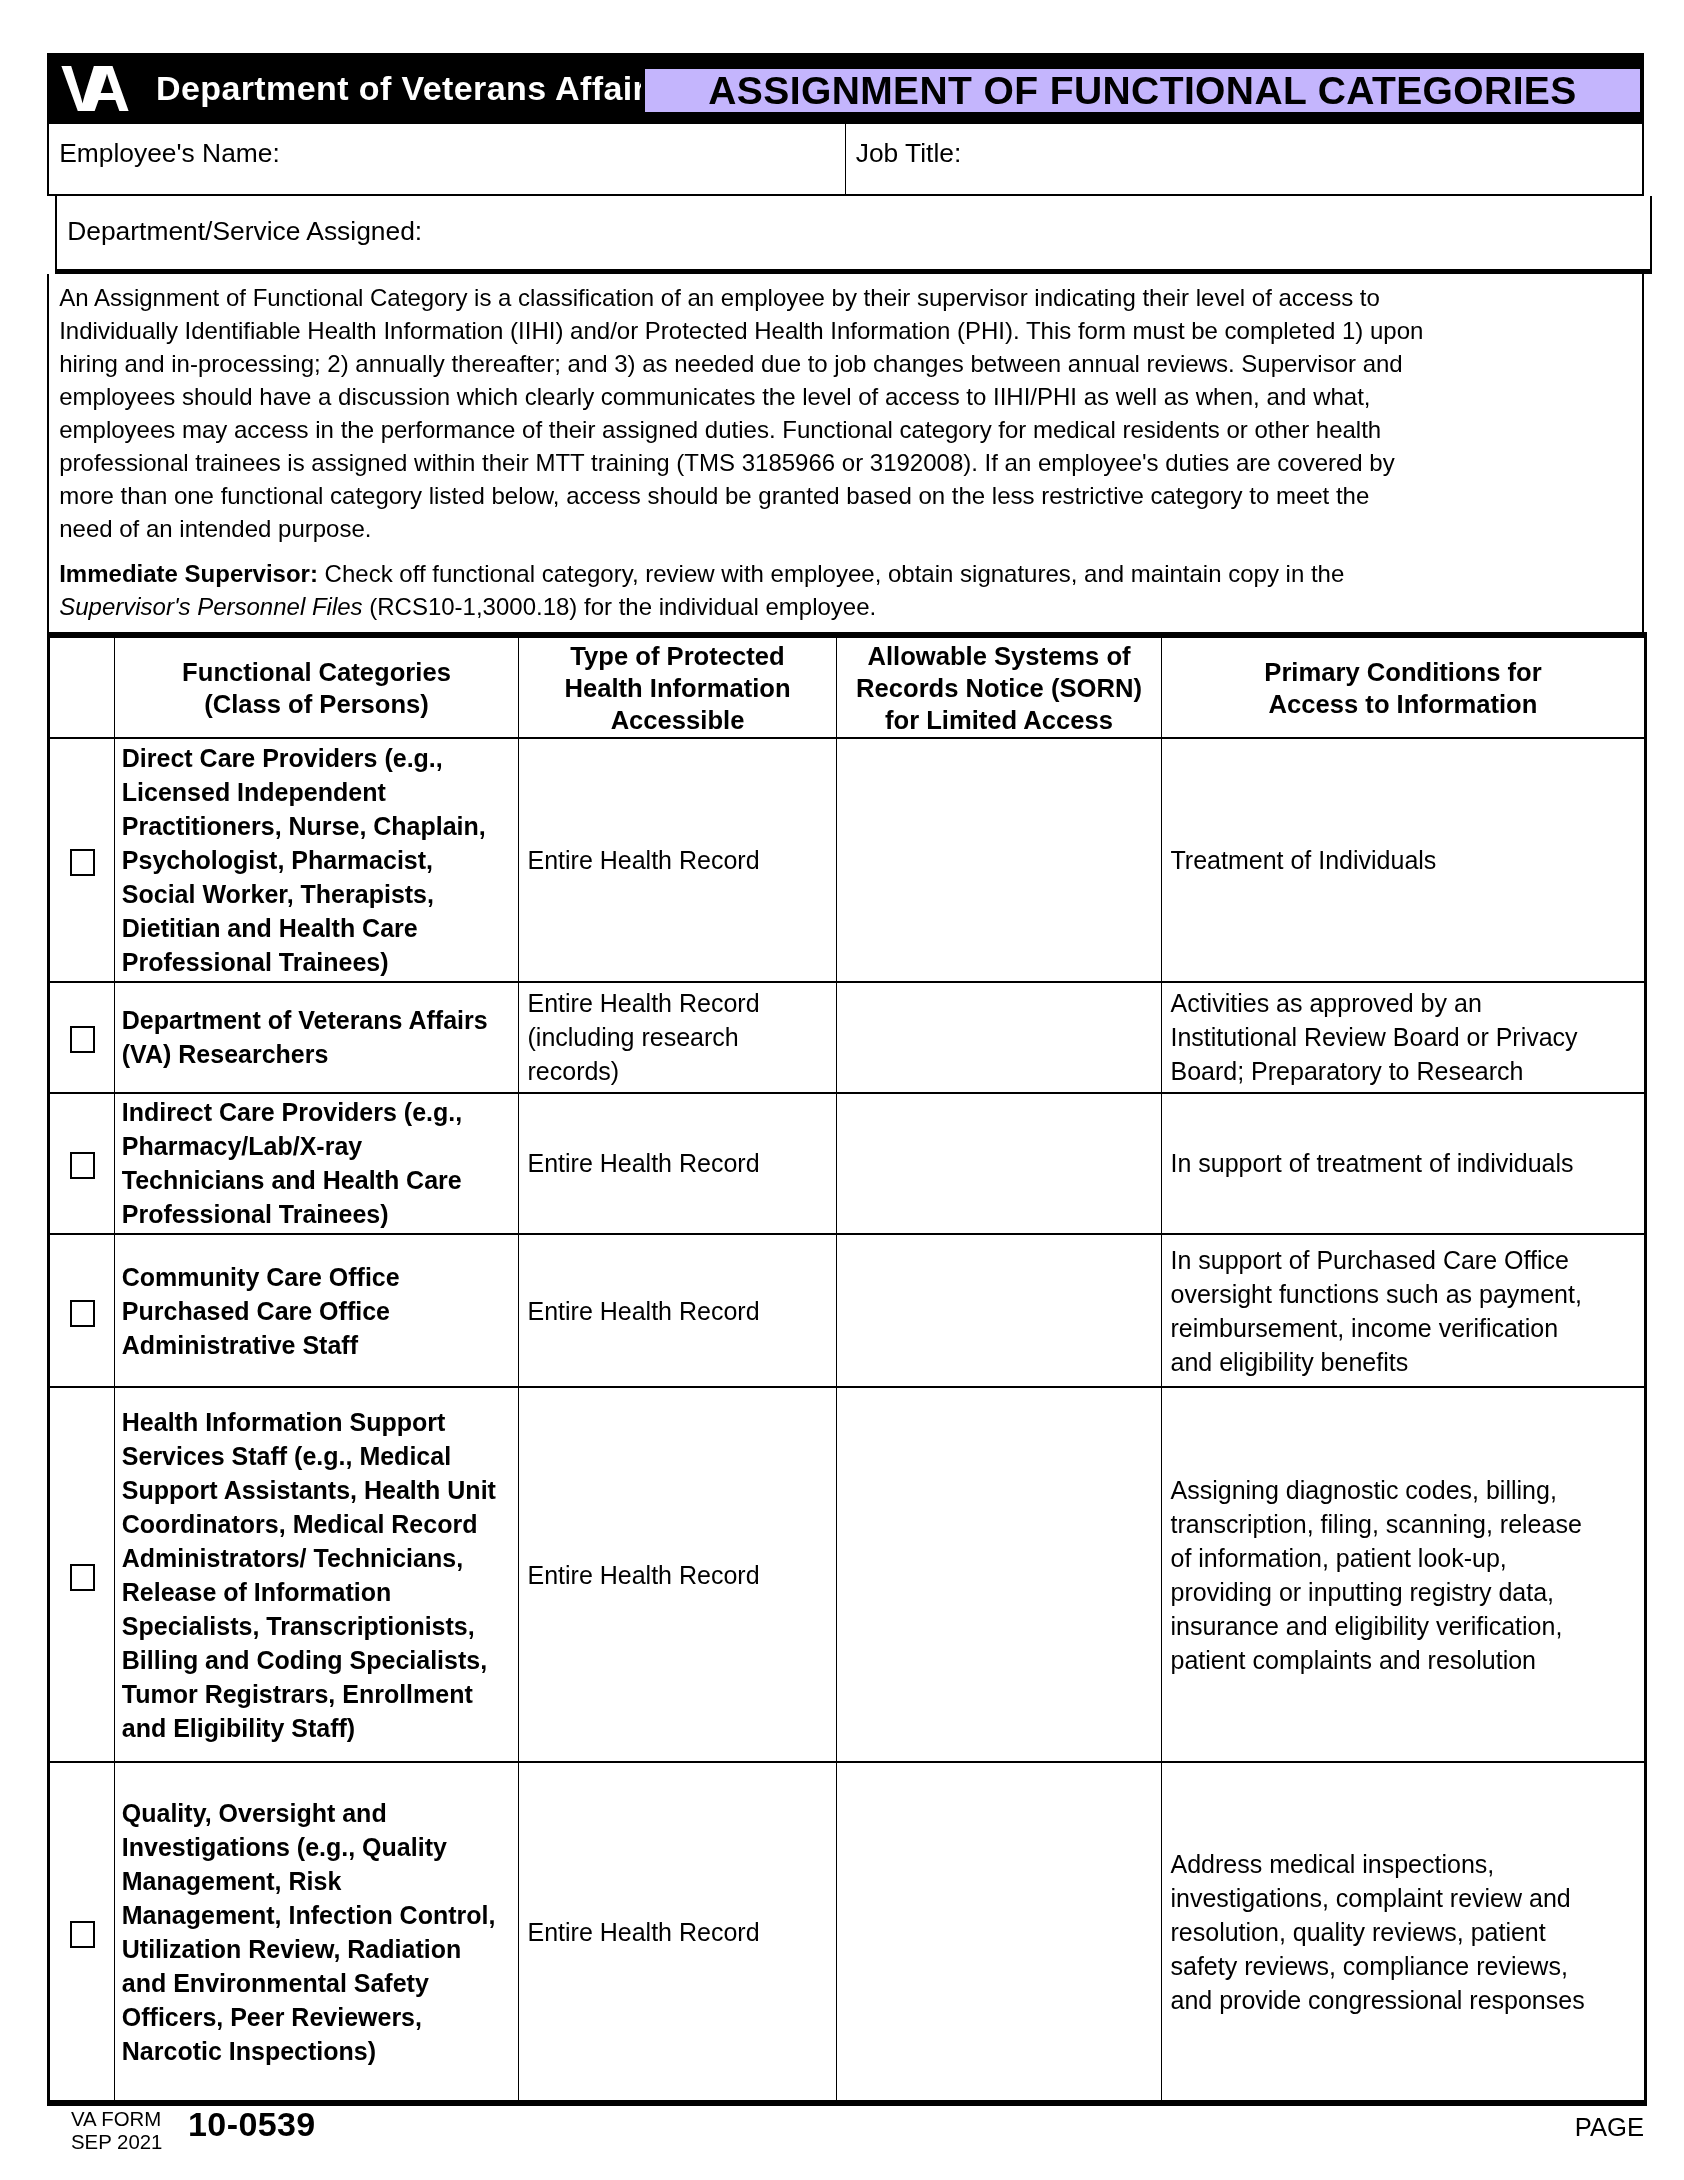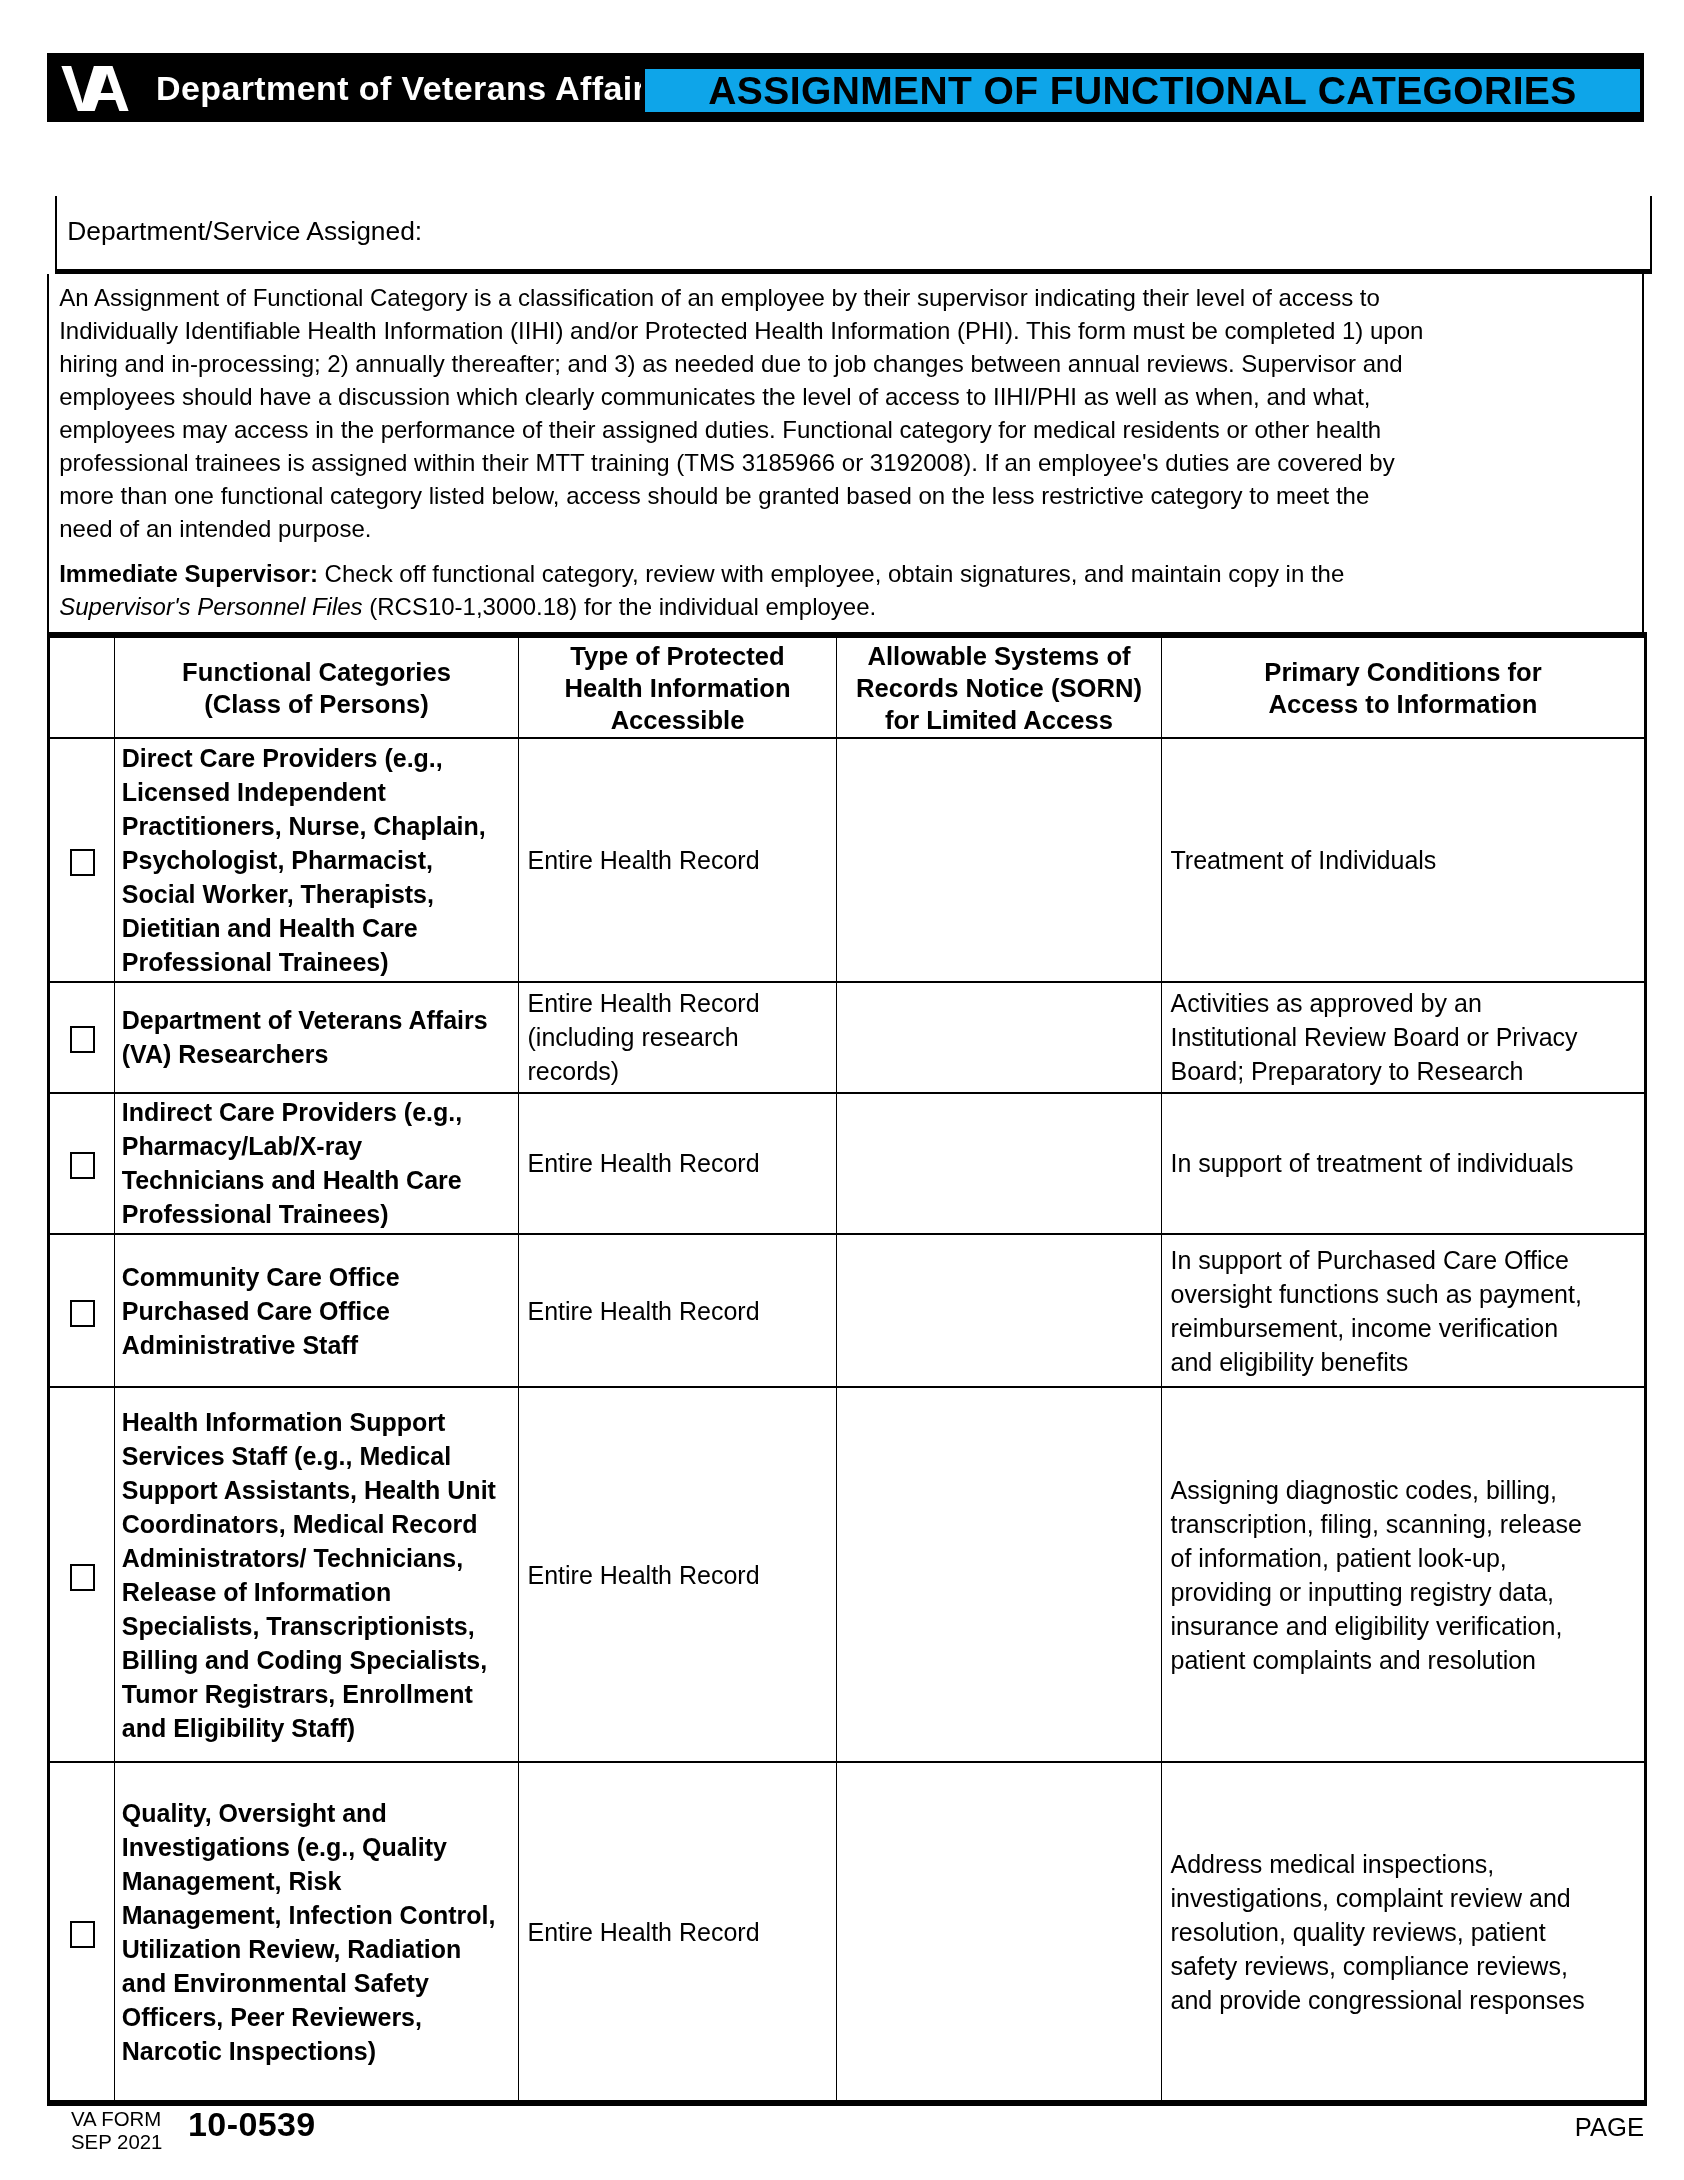--- a/index.html
+++ b/index.html
@@ -16,21 +16,21 @@
     position:absolute;left:47px;top:53px;width:1597px;height:69px;
     background:#000;
   }
   .va-logo{position:absolute;left:8.5px;top:3.4px;width:101px;height:63px;}
   .agency{
     position:absolute;left:109px;top:50%;transform:translateY(-50%);
     color:#fff;font-size:34px;font-weight:bold;letter-spacing:0.4px;white-space:nowrap;
   }
   .title-box{
     position:absolute;right:0;top:6px;bottom:6px;width:1003px;
-    background:#0ea5e9;border:4.3px solid #000;box-sizing:border-box;
+    background:#c4b5fd;border:4.3px solid #000;box-sizing:border-box;
     display:flex;align-items:center;justify-content:center;margin-top:6px;
   }
   .title-box span{font-size:39px;font-weight:bold;letter-spacing:0.4px;}
   
   .fields-row{
     position:absolute;left:47px;top:122px;width:1597px;height:74px;
     display:flex;box-sizing:border-box;
     border:2.6px solid #000;
   }
   .field-cell{position:relative;box-sizing:border-box;padding:13.6px 10.2px 0 10.2px;font-size:26.4px;}
@@ -98,20 +98,30 @@
   <div class="topbar">
     <svg class="va-logo" viewBox="0 0 130 90">
       <text x="0" y="78" font-family="Liberation Sans, sans-serif" font-size="92" font-weight="bold" fill="#ffffff" letter-spacing="-22">VA</text>
     </svg>
     <span class="agency">Department of Veterans Affairs</span>
     <div class="title-box">
       <span>ASSIGNMENT OF FUNCTIONAL CATEGORIES</span>
     </div>
   </div>
 
+  <div class="fields-row">
+    <div class="field-cell left">
+      <div class="field-input"></div>
+      <span class="field-label">Employee's Name:</span>
+    </div>
+    <div class="field-cell right">
+      <div class="field-input"></div>
+      <span class="field-label">Job Title:</span>
+    </div>
+  </div>
 
   <div class="dept-row" style="position:absolute;">
     <div class="field-input"></div>
     <span class="field-label">Department/Service Assigned:</span>
   </div>
 
   <div class="instructions">
     <p class="intro">An Assignment of Functional Category is a classification of an employee by their supervisor indicating their level of access to
 Individually Identifiable Health Information (IIHI) and/or Protected Health Information (PHI). This form must be completed 1) upon
 hiring and in-processing; 2) annually thereafter; and 3) as needed due to job changes between annual reviews. Supervisor and

